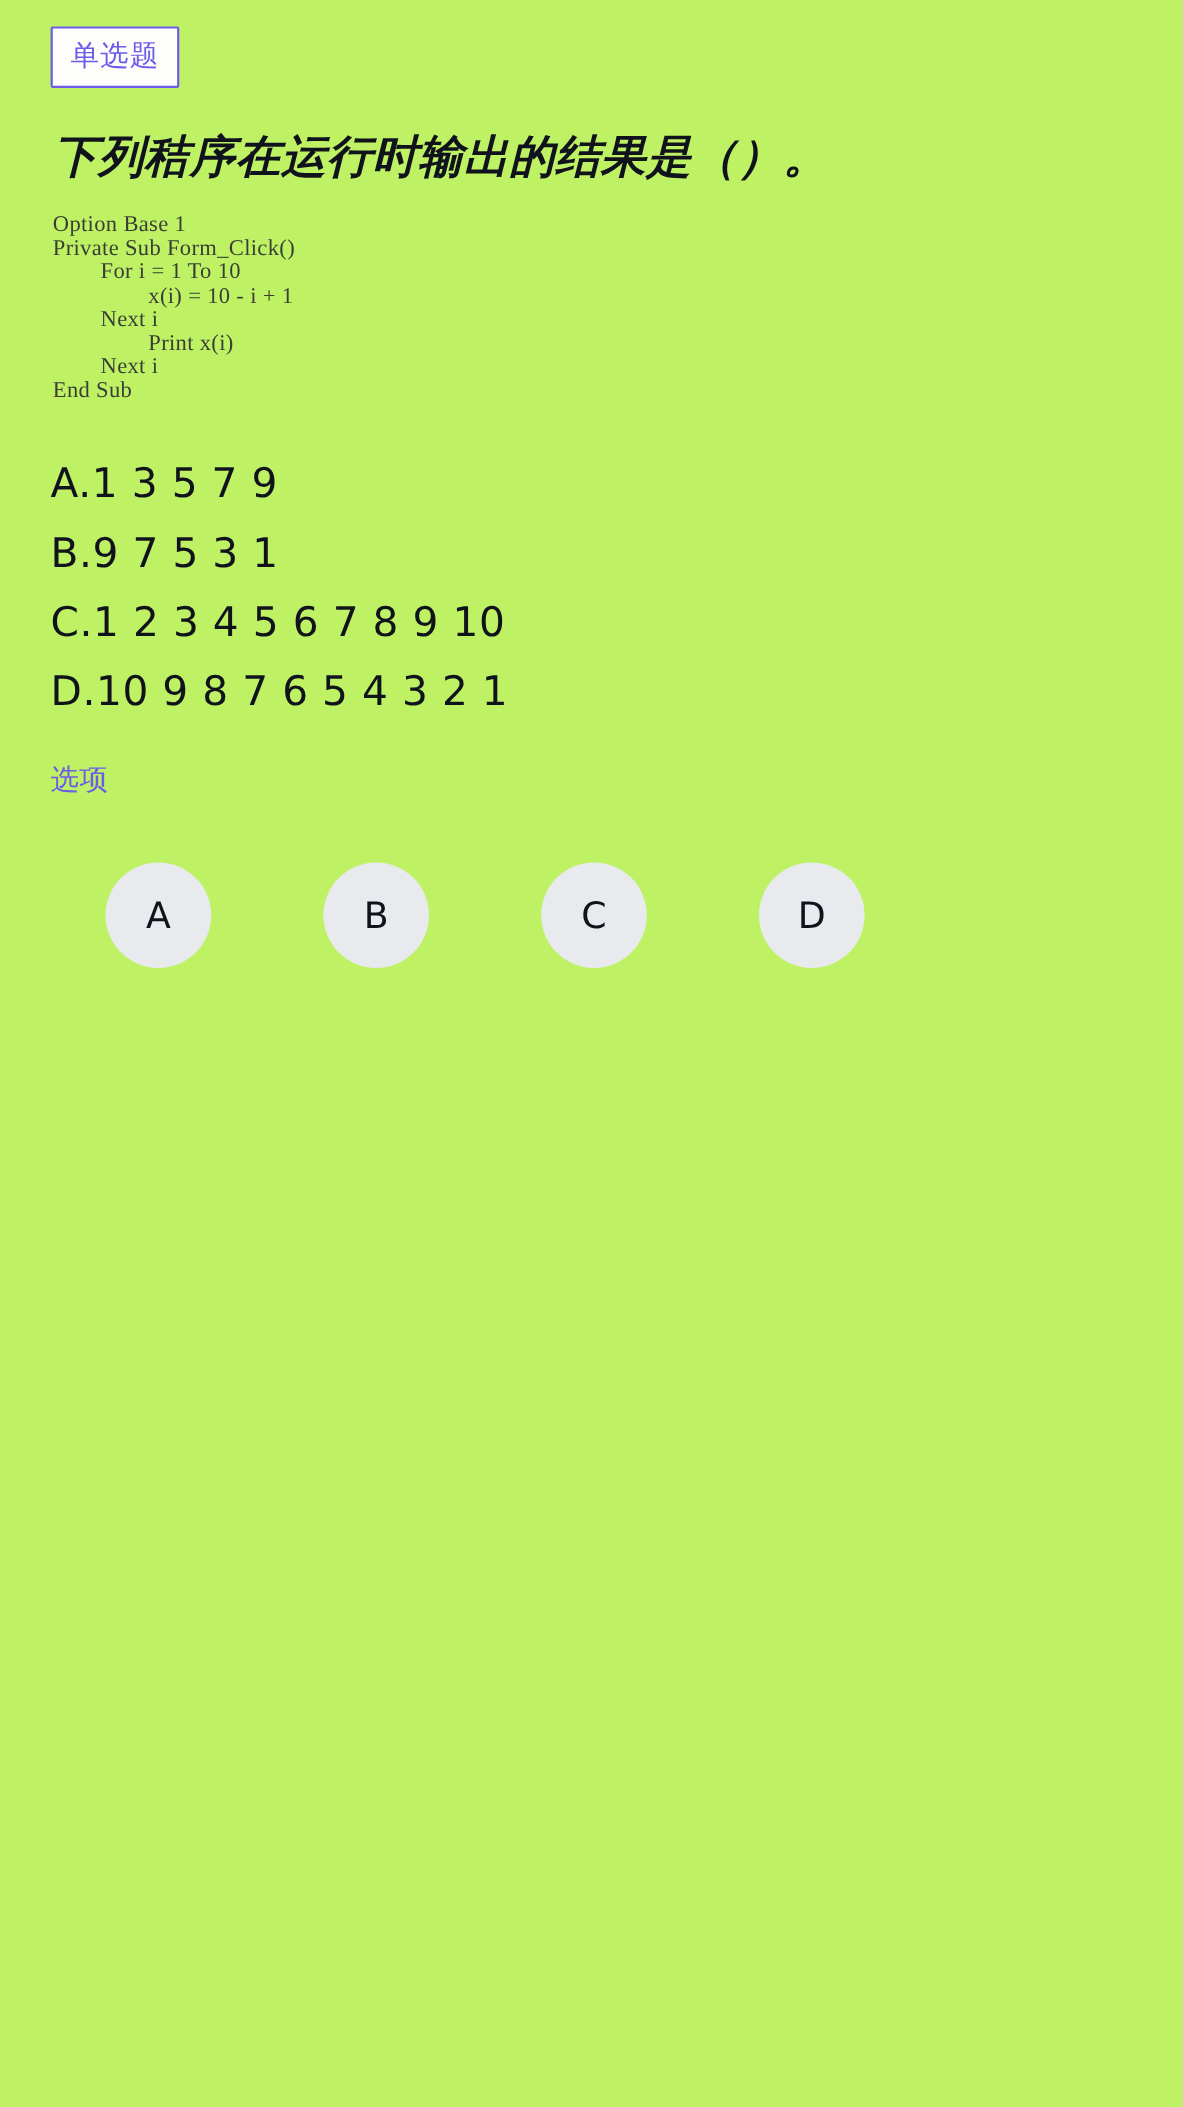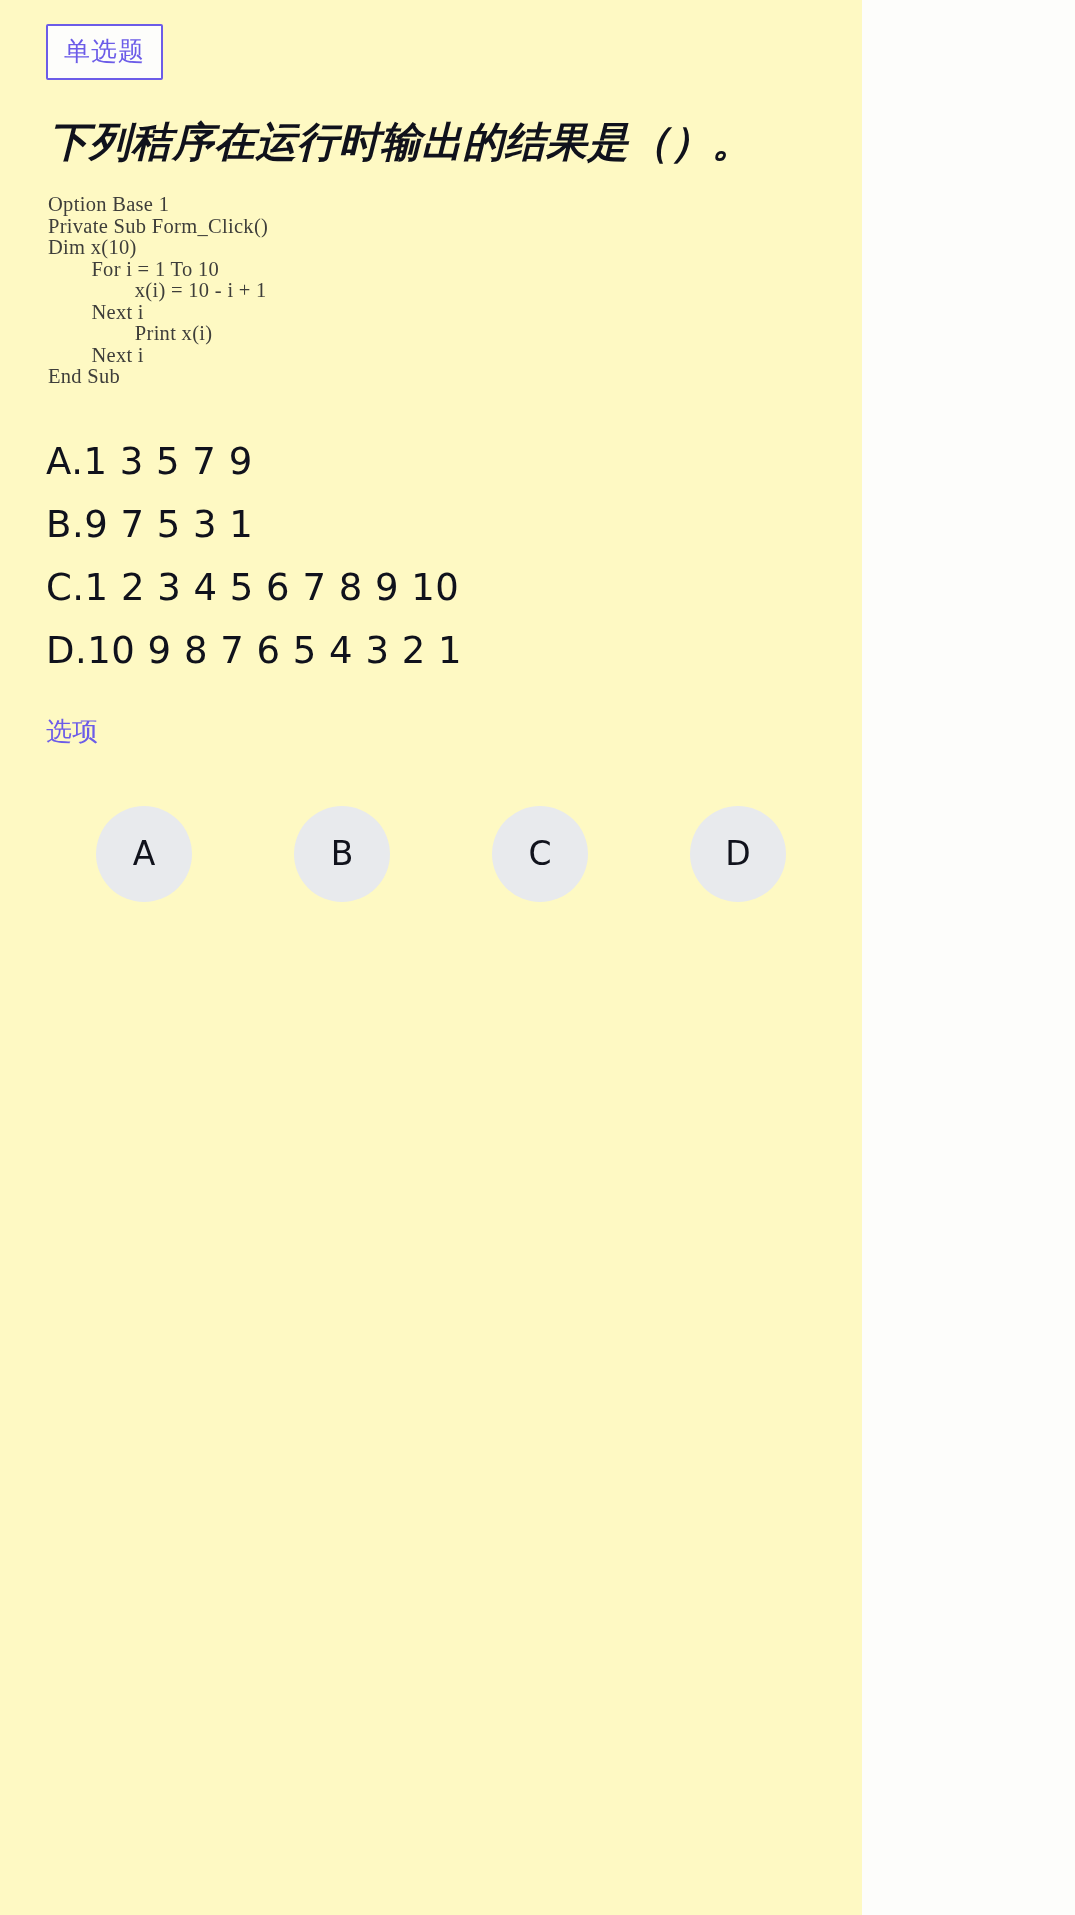--- a/index.html
+++ b/index.html
@@ -10,25 +10,25 @@
     width: 1075px;
     height: 1915px;
     background: #fdfdfb;
     font-family: "Liberation Sans", sans-serif;
     color: #1c1e27;
     overflow: hidden;
     position: relative;
   }
 
   .page {
-    width: 862px;
+    width: 1075px;
     min-height: 1915px;
     padding: 0;
     box-sizing: border-box;
-    background: #fef9c3;
+    background: #bef264;
   }
 
   
   .badge-row {
     padding: 24px 0 0 46px;
   }
   .badge {
     display: inline-block;
     border: 2px solid #6c5ce8;
     color: #6c5ce8;
@@ -130,21 +130,20 @@
 
   <div class="badge-row">
     <span class="badge">单选题</span>
   </div>
 
   <div class="question-title">下列秸序在运行时输出的结果是（）。</div>
 
   <div class="code-scan">
     <div class="code-line">Option Base 1</div>
     <div class="code-line">Private Sub Form_Click()</div>
-    <div class="code-line">Dim x(10)</div>
     <div class="code-line">        For i = 1 To 10</div>
     <div class="code-line">                x(i) = 10 - i + 1</div>
     <div class="code-line">        Next i</div>
     <div class="code-line">                Print x(i)</div>
     <div class="code-line">        Next i</div>
     <div class="code-line">End Sub</div>
   </div>
 
   <div class="choices">
     <div class="choice">A.1 3 5 7 9</div>

